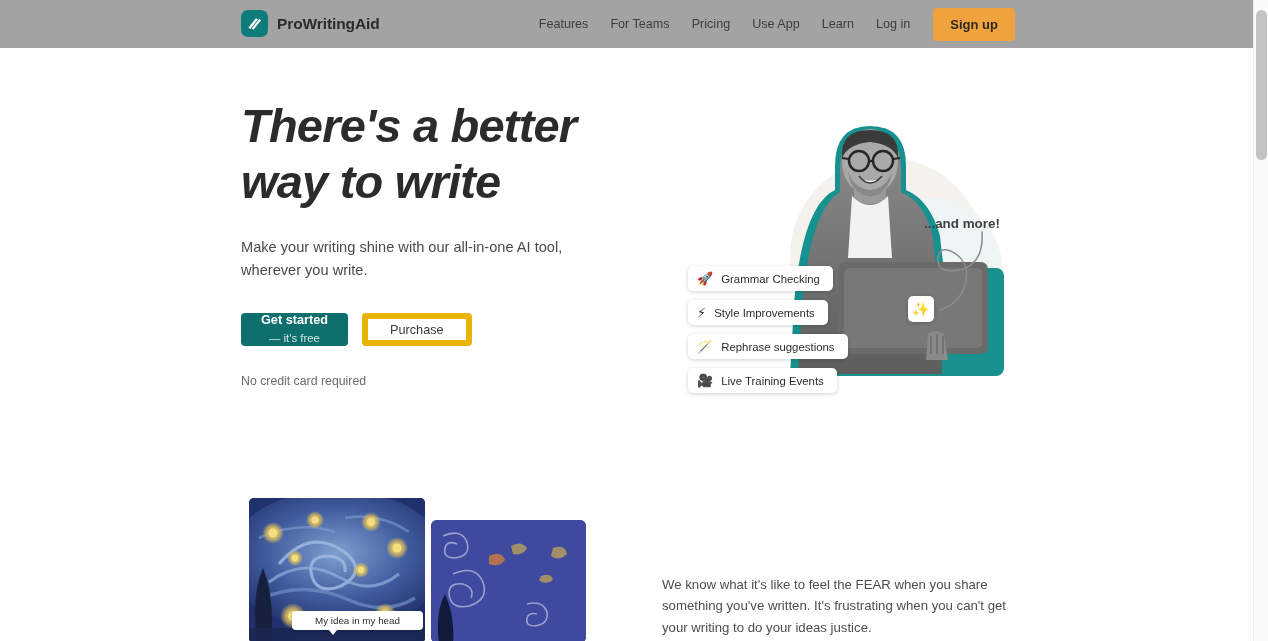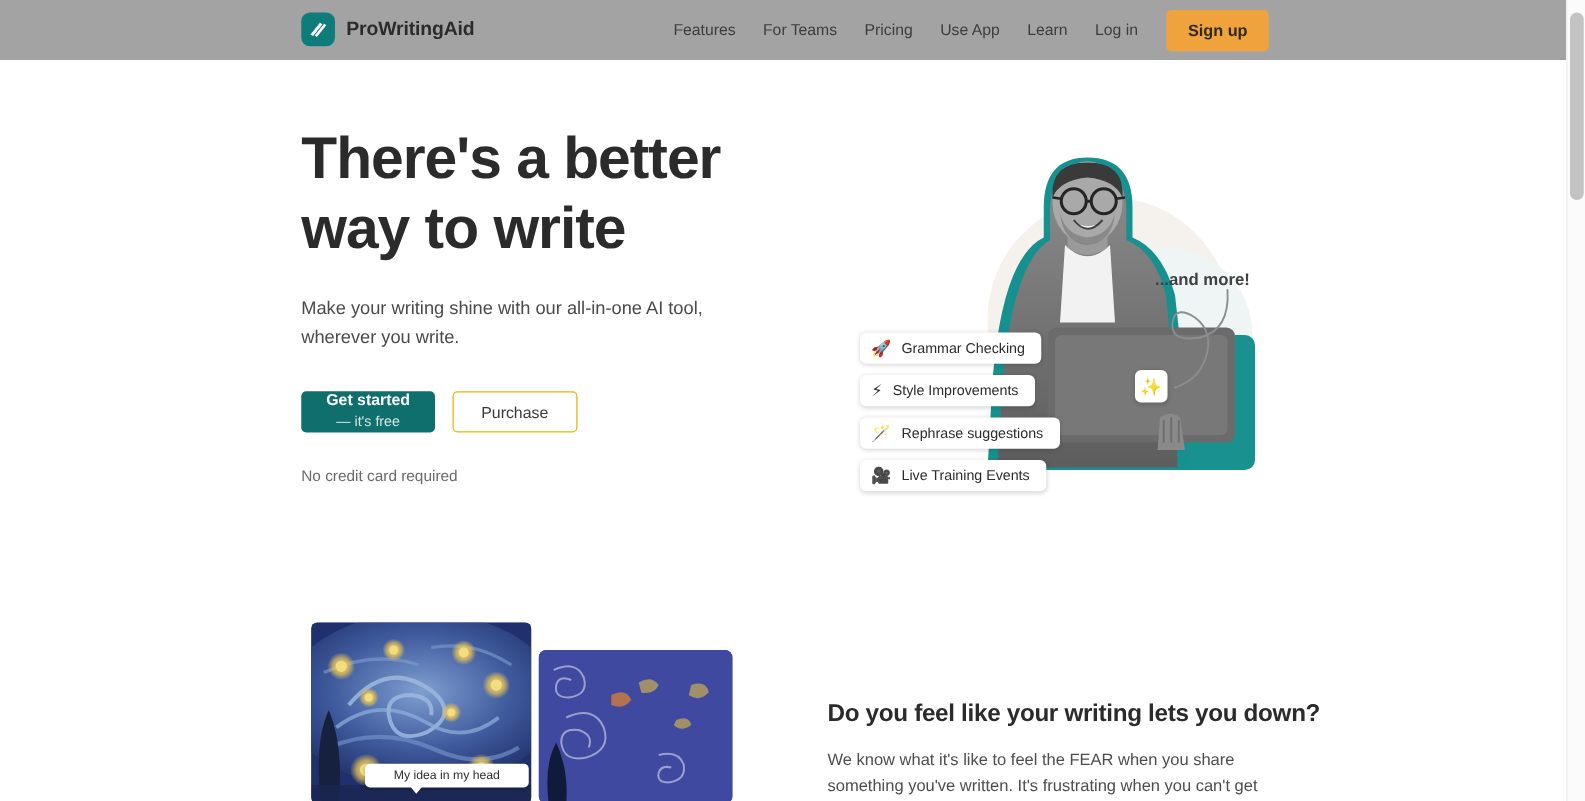--- a/index.html
+++ b/index.html
@@ -105,20 +105,21 @@
     top: 50px;
     width: 400px;
   }
   .hero-title {
     font-size: 47px;
     line-height: 1.19;
     font-weight: bold;
     color: #2b2b2b;
     margin: 0;
     letter-spacing: -0.8px;
+    font-style: italic;
   }
   .hero-sub {
     margin: 26px 0 0 0;
     font-size: 14.6px;
     line-height: 1.62;
     color: #4a4a4a;
     max-width: 330px;
   }
   .hero-actions {
     margin-top: 30px;
@@ -144,21 +145,21 @@
     flex-direction: column;
   }
   .btn-primary .free-tag {
     font-weight: normal;
     font-size: 11.4px;
     opacity: 0.82;
   }
   .btn-secondary {
     background: #ffffff;
     color: #3a3a3a;
-    border: 1px solid #eab308;
+    border: 6px solid #eab308;
     border-radius: 4px;
     padding: 0 22px;
     height: 33px;
     font-size: 12.7px;
     cursor: pointer;
     font-family: inherit;
     white-space: nowrap;
   }
   .hero-note {
     margin-top: 28px;
@@ -571,21 +572,20 @@
             <path d="M110 56 Q120 52 122 60 Q114 66 108 60 Z"></path>
           </g>
           <path d="M58 36 Q70 30 74 40 Q68 48 58 44 Z" fill="#c07846" opacity="0.9"></path>
 
           <path d="M8 123 Q4 92 14 74 Q24 96 22 123 Z" fill="#101b3c"></path>
         </svg>
       </div>
     </div>
 
     <div class="section-copy">
-      <h2 class="section-title">Do you feel like your writing lets you down?</h2>
       <p class="section-body">We know what it's like to feel the FEAR when you share something you've written. It's frustrating when you can't get your writing to do your ideas justice.</p>
     </div>
   </section>
 
   <div class="scrollbar-track">
     <div class="scrollbar-thumb"></div>
   </div>
 
 </div>
 

